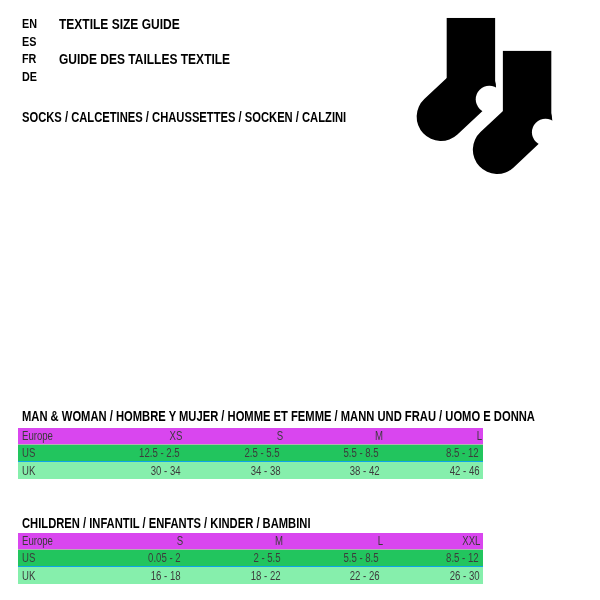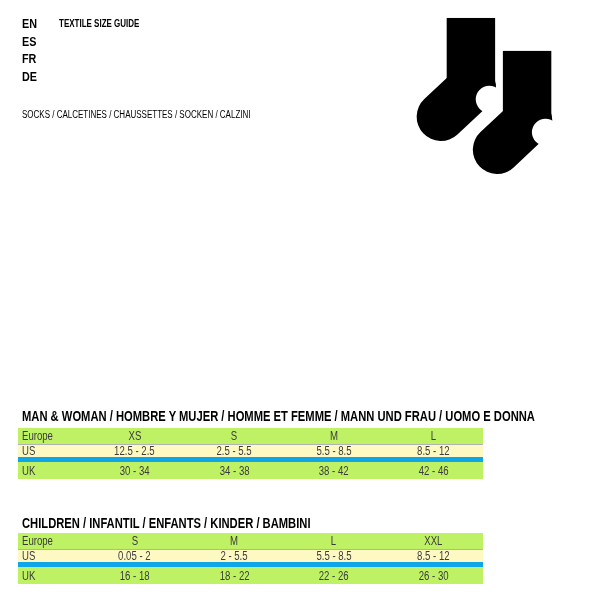--- a/index.html
+++ b/index.html
@@ -12,56 +12,57 @@
     overflow:hidden;
   }
   
   .cx  { display:inline-block; transform:scaleX(0.8); transform-origin:50% 50%; white-space:nowrap; }
   .cxl { transform-origin:0 50%; }
 
   
   .lang-block { position:absolute; left:22px; top:15px; }
   .lang-row   { height:17.5px; display:flex; align-items:center; }
   .lang-code  { width:37px; font-weight:bold; font-size:13.5px; }
-  .lang-label { font-weight:bold; font-size:10px; }
+  .lang-label { font-weight:bold; font-size:15px; }
 
-  .socks-line { position:absolute; left:22px; top:109px; font-weight:normal; font-size:10px;text-align:right; }
+  .socks-line { position:absolute; left:22px; top:109px; font-weight:bold; font-size:14px;text-align:right; }
 
   
   .size-icon { position:absolute; left:406px; top:12px; }
 
   
   .table-title { position:absolute; left:22px; font-weight:bold; font-size:14px; }
   #title1 { top:408px; }
   #title2 { top:515px; }
 
   .size-table { position:absolute; left:18px; width:465px; font-size:12px; color:#3c3c3c; }
   #table1 { top:428px; }
   #table2 { top:533px; }
 
   .t-row  { display:flex; height:17px; align-items:center; }
-  .t-head { background:#bef264; border-bottom:1px solid #b2b2b2; color:#3a3a3a; }
-  .t-us   { background:#fef9c3; border-bottom:5px solid #0ea5e9; }
-  .t-uk   { background:#bef264; }
+  .t-head { background:#d946ef; border-bottom:1px solid #b2b2b2; color:#3a3a3a; }
+  .t-us   { background:#22c55e; border-bottom:1px solid #0ea5e9; }
+  .t-uk   { background:#86efac; }
   .cell-eu { width:67px; padding-left:4px; text-align:left; }
-  .cell    { flex:1; text-align:center; }
+  .cell    { flex:1; text-align:right; }
 </style>
 </head>
 <body>
 
 <div class="lang-block">
   <div class="lang-row">
     <span class="lang-code"><span class="cx cxl">EN</span></span>
     <span class="lang-label"><span class="cx cxl">TEXTILE SIZE GUIDE</span></span>
   </div>
   <div class="lang-row">
     <span class="lang-code"><span class="cx cxl">ES</span></span>
   </div>
   <div class="lang-row">
     <span class="lang-code"><span class="cx cxl">FR</span></span>
+    <span class="lang-label"><span class="cx cxl">GUIDE DES TAILLES TEXTILE</span></span>
   </div>
   <div class="lang-row">
     <span class="lang-code"><span class="cx cxl">DE</span></span>
   </div>
 </div>
 
 <div class="socks-line">
   <span class="cx cxl">SOCKS / CALCETINES / CHAUSSETTES / SOCKEN / CALZINI</span>
 </div>
 

